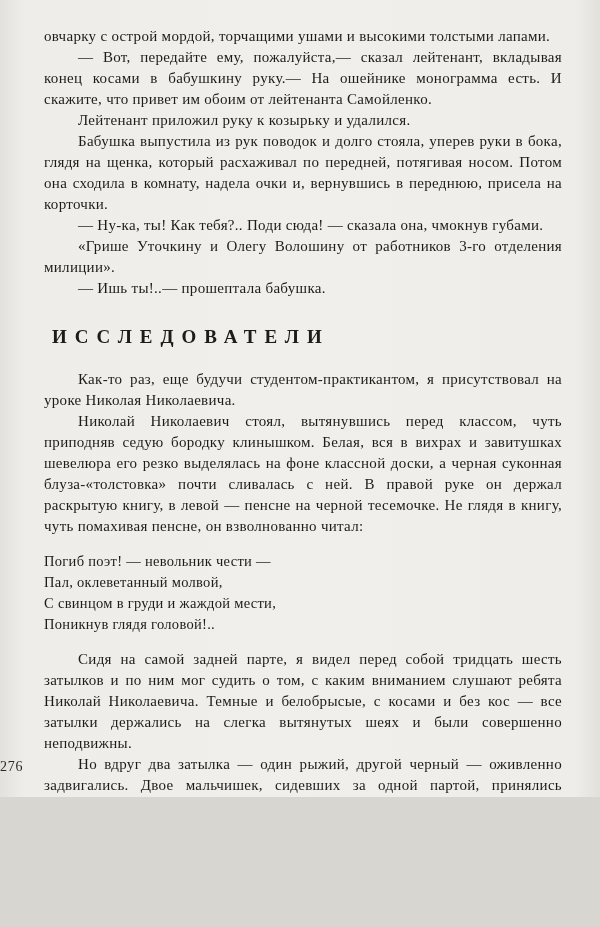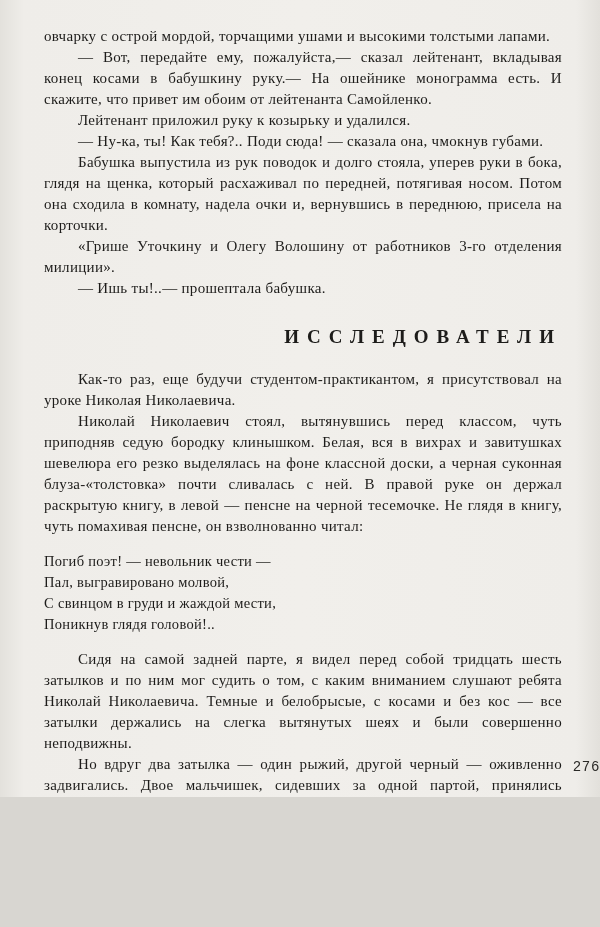--- a/index.html
+++ b/index.html
@@ -30,69 +30,69 @@
   p.para {
     margin: 0;
     text-align: justify;
     text-indent: 34px;
   }
   p.para.no-indent {
     text-indent: 0;
   }
   .chapter-heading {
     margin: 27px 0 22px 0;
-    text-align: right;
+    text-align: left;
     font-weight: bold;
     font-size: 19px;
     letter-spacing: 0.42em;
     text-indent: 0.42em; 
   }
   .verse {
     margin: 14px 0 14px 0;
     font-size: 14.5px;
     line-height: 21px;
   }
   .verse .verse-line {
     display: block;
     text-indent: 0;
   }
   .page-number {
     position: absolute;
     bottom: 22px;
     left: 0;
     width: 100%;
-    text-align: right;
+    text-align: left;
     color: #2a2926;
-    font-family: Liberation Mono, monospace;
+    font-family: Liberation Serif, serif;
     font-size: 14px;
     letter-spacing: 0.05em;
   }
 </style>
 </head>
 <body>
 
 <div class="scan">
   <div class="page-body">
 
     <p class="para no-indent">овчарку с острой мордой, торчащими ушами и высокими толстыми лапами.</p>
     <p class="para">— Вот, передайте ему, пожалуйста,— сказал лейтенант, вкладывая конец косами в бабушкину руку.— На ошейнике монограмма есть. И скажите, что привет им обоим от лейтенанта Самойленко.</p>
     <p class="para">Лейтенант приложил руку к козырьку и удалился.</p>
+    <p class="para">Бабушка выпустила из рук поводок и долго стояла, уперев руки в бока, глядя на щенка, который расхаживал по передней, потягивая носом. Потом она сходила в комнату, надела очки и, вернувшись в переднюю, присела на корточки.</p>
     <p class="para">— Ну-ка, ты! Как тебя?.. Поди сюда! — сказала она, чмокнув губами.</p>
-    <p class="para">Бабушка выпустила из рук поводок и долго стояла, уперев руки в бока, глядя на щенка, который расхаживал по передней, потягивая носом. Потом она сходила в комнату, надела очки и, вернувшись в переднюю, присела на корточки.</p>
     <p class="para">«Грише Уточкину и Олегу Волошину от работников 3-го отделения милиции».</p>
     <p class="para">— Ишь ты!..— прошептала бабушка.</p>
 
     <div class="chapter-heading">ИССЛЕДОВАТЕЛИ</div>
 
     <p class="para">Как-то раз, еще будучи студентом-практикантом, я присутствовал на уроке Николая Николаевича.</p>
     <p class="para">Николай Николаевич стоял, вытянувшись перед классом, чуть приподняв седую бородку клинышком. Белая, вся в вихрах и завитушках шевелюра его резко выделялась на фоне классной доски, а черная суконная блуза-«толстовка» почти сливалась с ней. В правой руке он держал раскрытую книгу, в левой — пенсне на черной тесемочке. Не глядя в книгу, чуть помахивая пенсне, он взволнованно читал:</p>
 
     <div class="verse">
       <span class="verse-line">Погиб поэт! — невольник чести —</span>
-      <span class="verse-line">Пал, выгравировано молвой,</span>
+      <span class="verse-line">Пал, оклеветанный молвой,</span>
       <span class="verse-line">С свинцом в груди и жаждой мести,</span>
       <span class="verse-line">Поникнув глядя головой!..</span>
     </div>
 
     <p class="para">Сидя на самой задней парте, я видел перед собой тридцать шесть затылков и по ним мог судить о том, с каким вниманием слушают ребята Николай Николаевича. Темные и белобрысые, с косами и без кос — все затылки держались на слегка вытянутых шеях и были совершенно неподвижны.</p>
     <p class="para">Но вдруг два затылка — один рыжий, другой черный — оживленно задвигались. Двое мальчишек, сидевших за одной партой, принялись указывать друг другу куда-то под потолок и громко шептаться.</p>
 
   </div>
 
   <div class="page-number">276</div>

